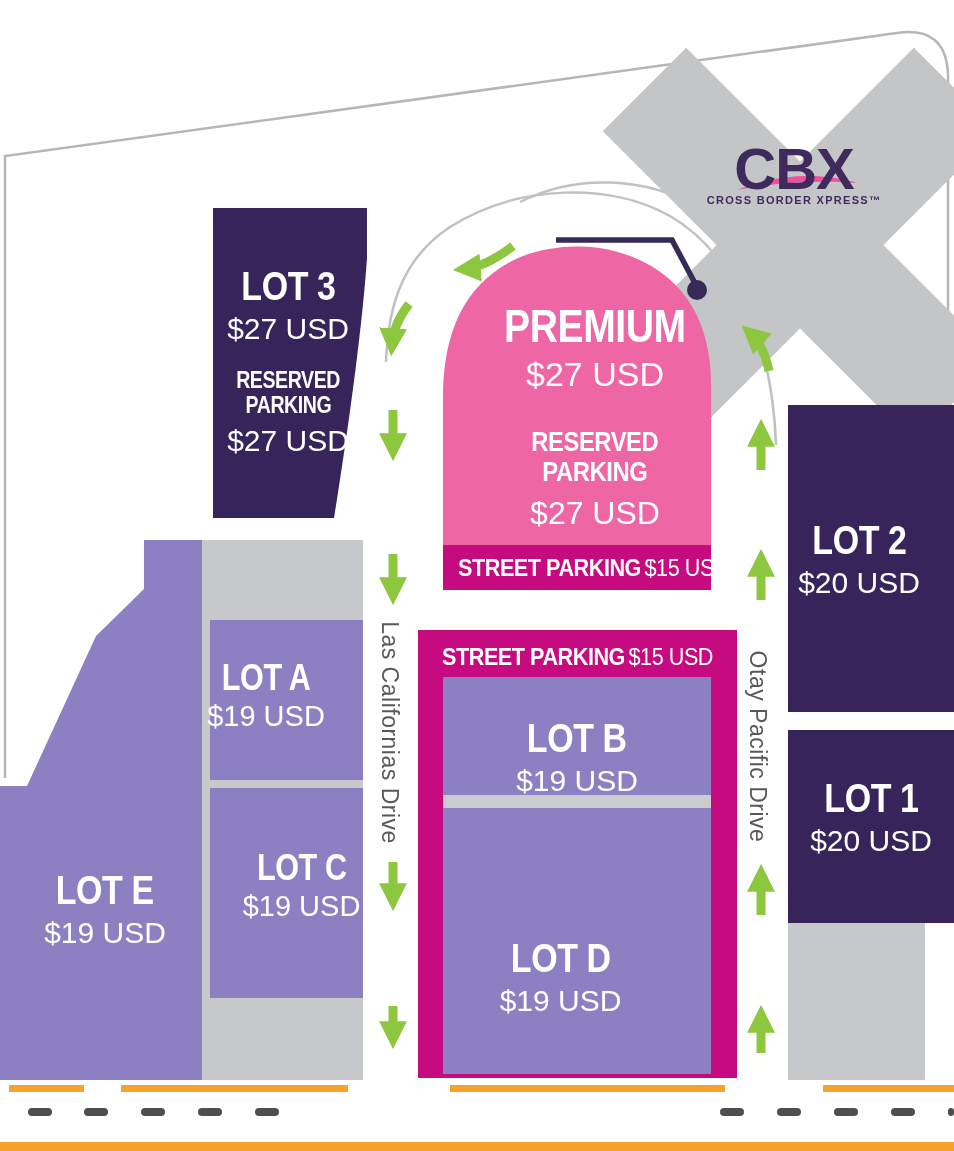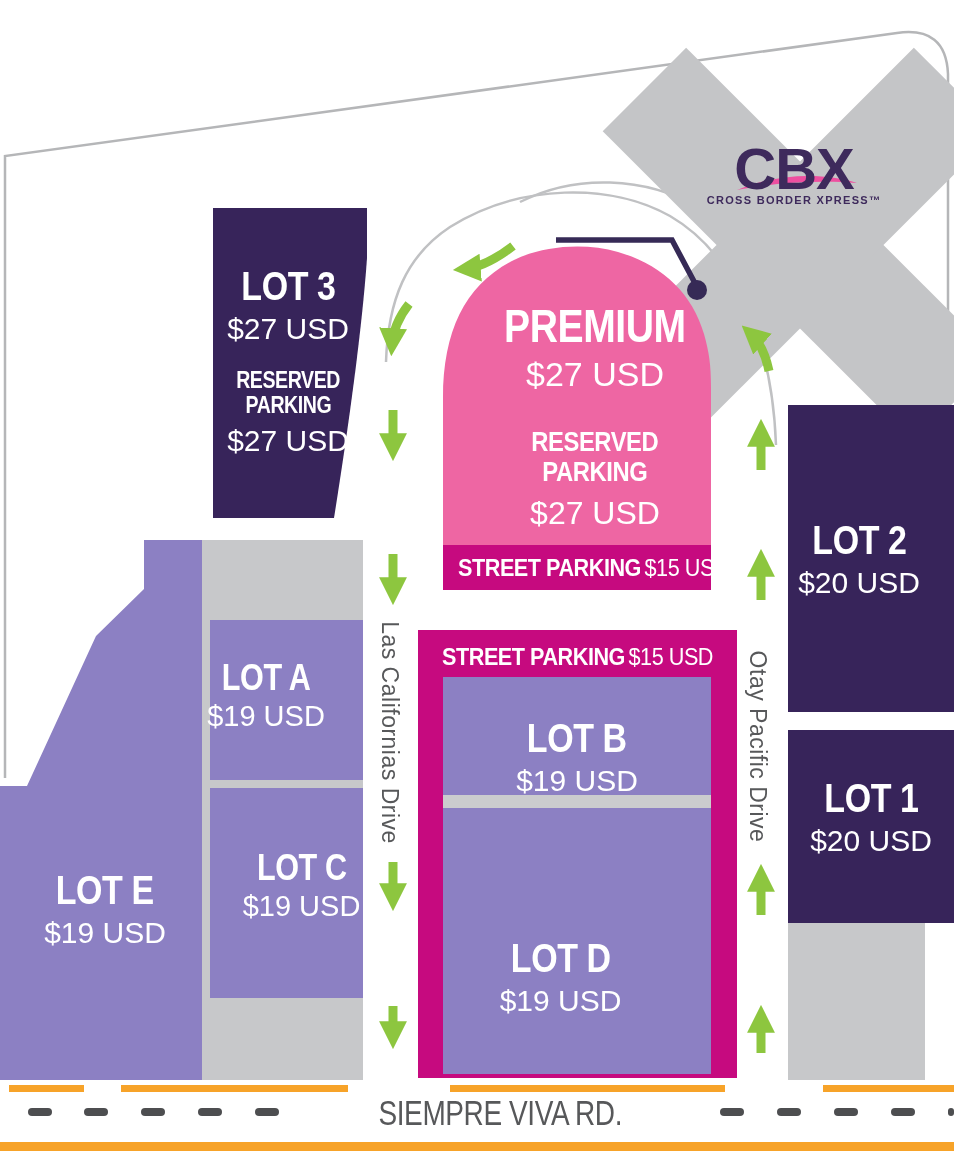--- a/index.html
+++ b/index.html
@@ -174,17 +174,14 @@
   </div>
 
   <div class="txt white" style="left:5px;top:870px;width:200px;">
     <span class="lot-name cond">LOT E</span>
     <div class="lot-price">$19 USD</div>
   </div>
 
   <div class="txt road-label vertical" style="left:259px;top:721px;width:260px;">Las Californias Drive</div>
   <div class="txt road-label vertical" style="left:627px;top:735px;width:260px;">Otay Pacific Drive</div>
 
-  <div class="txt" style="left:310px;top:1095px;width:380px;">
-    <span class="siempre cond" style="transform:scaleX(0.8);">SIEMPRE VIVA RD.</span>
-  </div>
 
 </div>
 
 </body></html>

